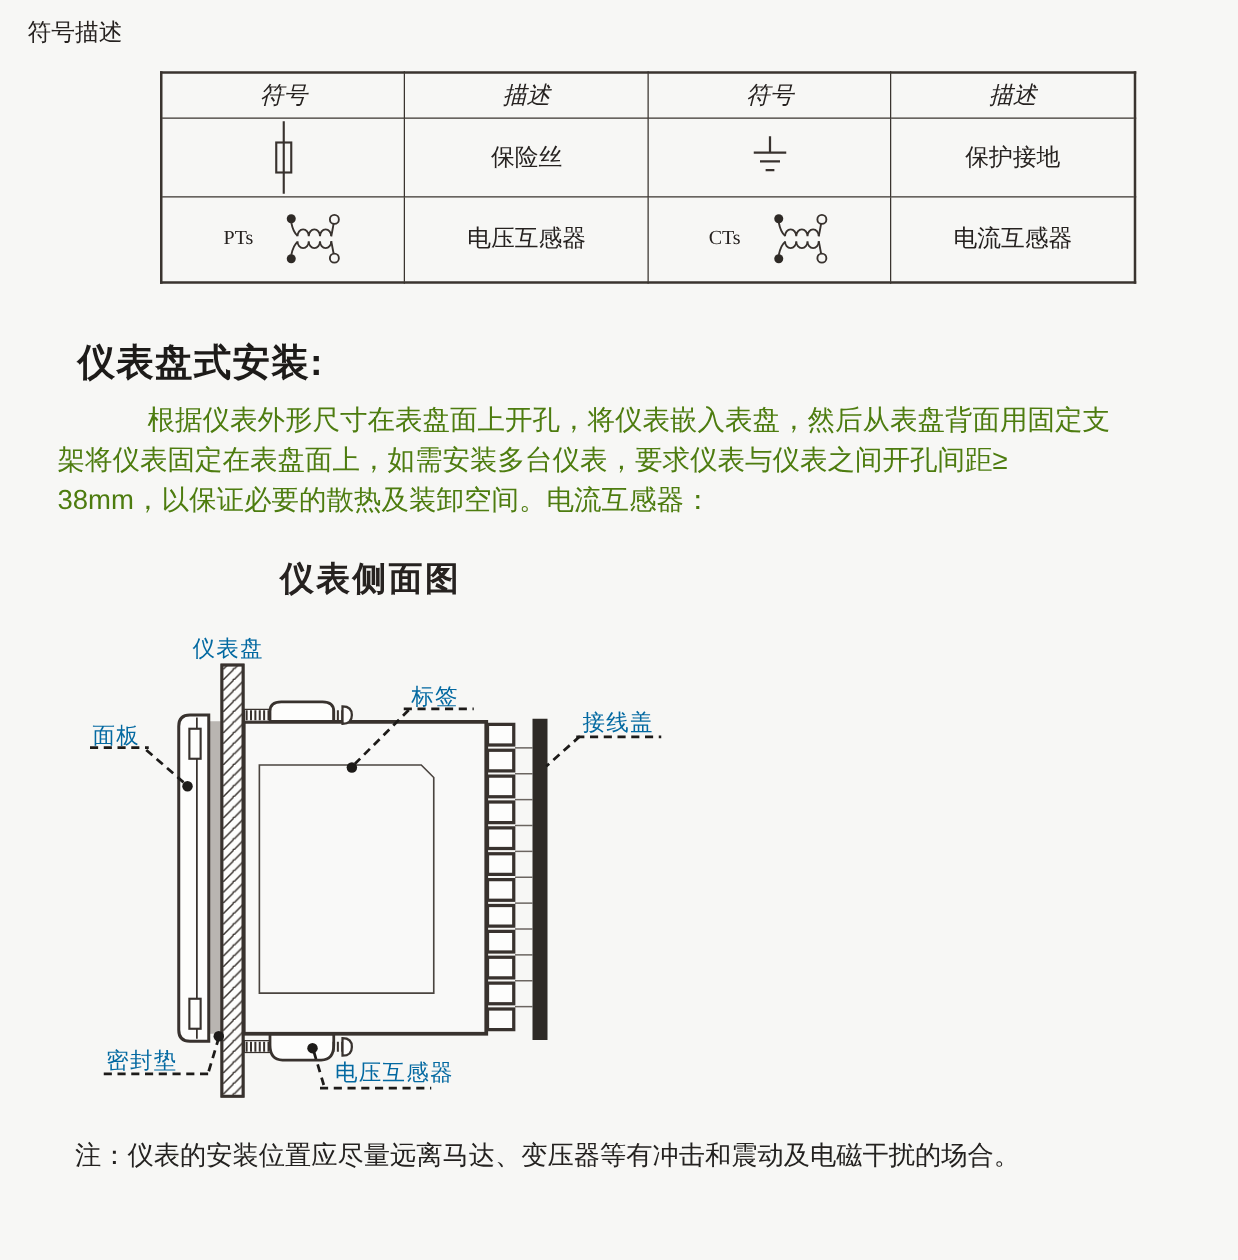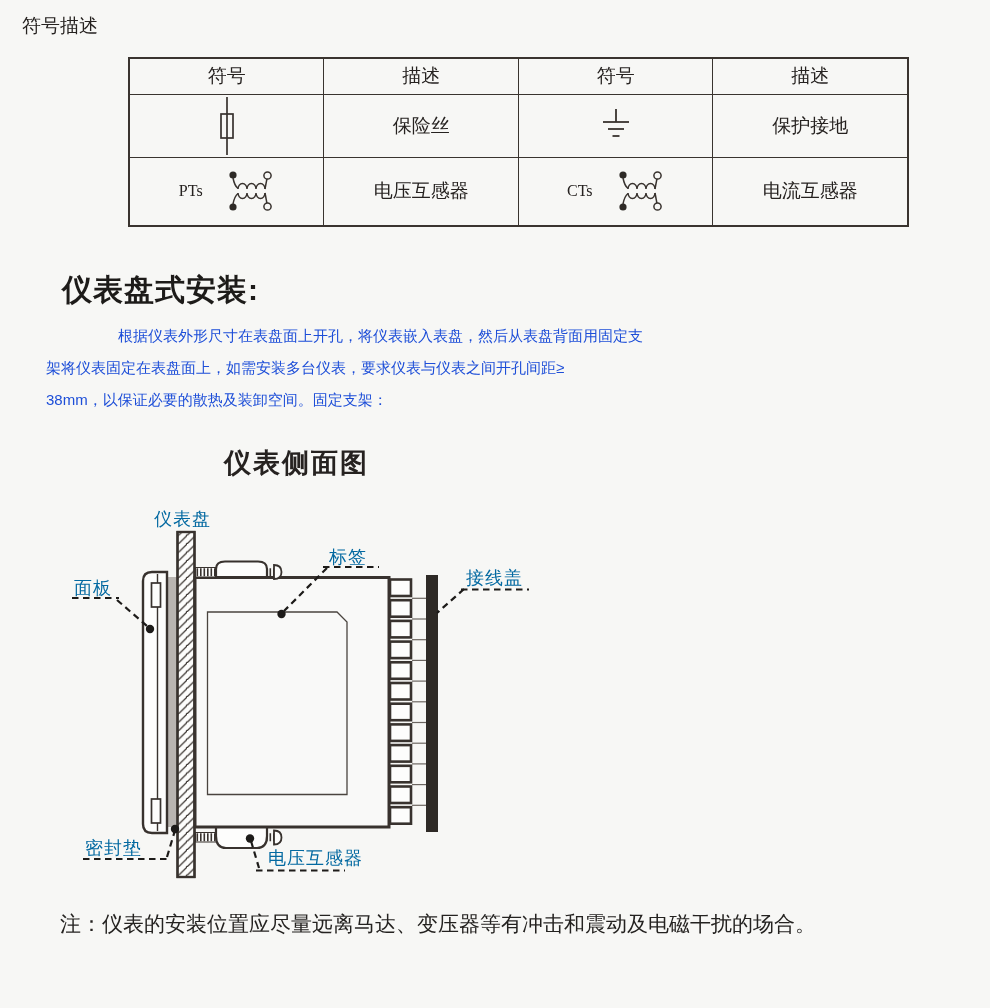--- a/index.html
+++ b/index.html
@@ -8,29 +8,29 @@
   .abs{position:absolute;}
 
   
   .doc-title{left:22px;top:13px;font-family:"Liberation Serif",serif;font-size:19px;color:#262220;}
 
   
   .sym-table{position:absolute;left:128px;top:57px;width:781px;border-collapse:collapse;
              border:2px solid #3a342f;table-layout:fixed;}
   .sym-table th,.sym-table td{border:1px solid #3a342f;text-align:center;vertical-align:middle;
              font-family:"Liberation Serif",serif;font-size:19px;font-weight:normal;color:#262220;padding:0;}
-  .sym-table .hrow{height:36px;}
+  .sym-table .hrow{height:36px;font-style:italic;}
   .sym-table .r1{height:63px;}
   .sym-table .r2{height:69px;}
   .symcell{display:flex;align-items:center;justify-content:center;gap:22px;}
   .tx-prefix{font-family:"Liberation Serif",serif;font-size:16px;color:#262220;}
 
   
   .sec-heading{left:62px;top:270px;font-size:30px;font-weight:bold;color:#1d1b19;letter-spacing:1px;}
-  .para{left:46px;top:320px;width:920px;font-size:15px;line-height:32px;color:#1d4ed8;}
+  .para{left:46px;top:320px;width:920px;font-size:22px;line-height:32px;color:#4d7c0f;}
   .para .ln.indent{text-indent:72px;}
 
   
   .diag-title{left:224px;top:445px;font-family:"Liberation Serif",serif;font-weight:bold;
               font-size:27px;color:#262220;letter-spacing:2px;}
   .dlabel{font-size:18px;color:#0369a1;letter-spacing:1px;white-space:nowrap;}
 
   
   .note{left:60px;top:910px;font-size:21px;color:#242220;}
 </style>
@@ -110,21 +110,21 @@
       <td>电流互感器</td>
     </tr>
   </tbody>
     </table>
 
   <div class="abs sec-heading">仪表盘式安装:</div>
 
   <div class="abs para">
     <div class="ln indent">根据仪表外形尺寸在表盘面上开孔，将仪表嵌入表盘，然后从表盘背面用固定支</div>
     <div class="ln">架将仪表固定在表盘面上，如需安装多台仪表，要求仪表与仪表之间开孔间距≥</div>
-    <div class="ln">38mm，以保证必要的散热及装卸空间。固定支架：</div>
+    <div class="ln">38mm，以保证必要的散热及装卸空间。电流互感器：</div>
   </div>
 
   <div class="abs diag-title">仪表侧面图</div>
 
   <svg class="abs" style="left:0;top:0" width="990" height="1008" viewBox="0 0 990 1008">
     <defs>
       <pattern id="hatch" patternUnits="userSpaceOnUse" width="8.5" height="8.5">
         <path d="M-2,10.5 L10.5,-2 M2,14.5 L14.5,2" stroke="#38322e" stroke-width="1.2"></path>
       </pattern>
     </defs>

